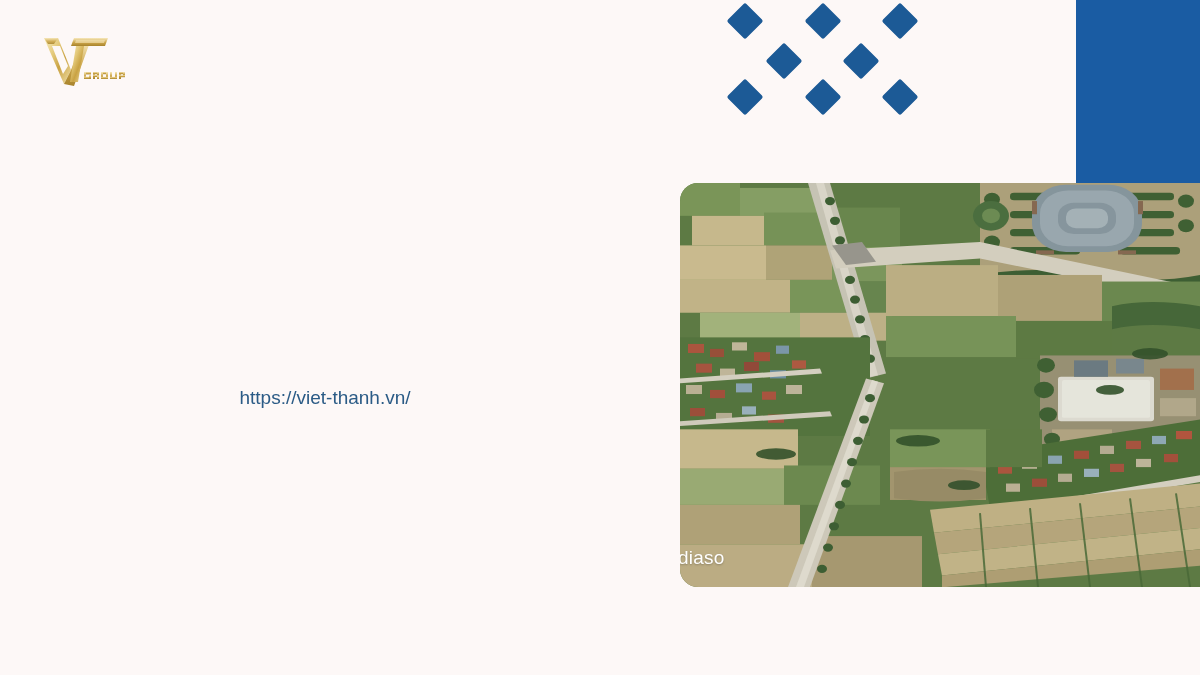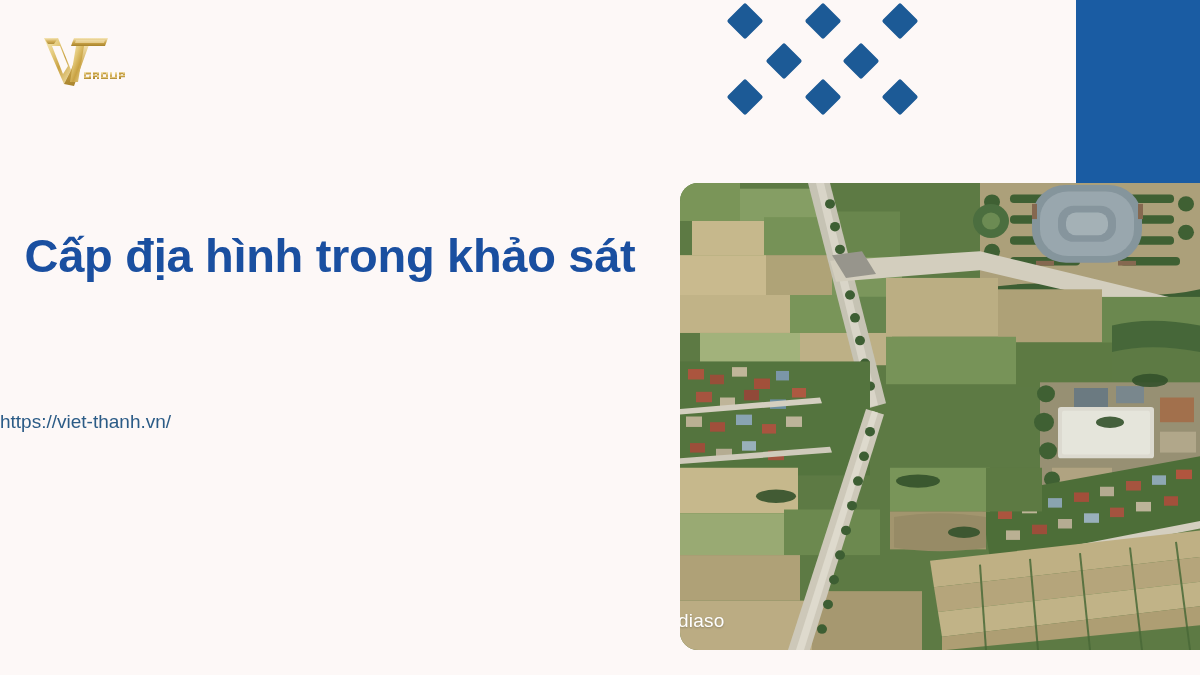--- a/index.html
+++ b/index.html
@@ -58,21 +58,21 @@
     height: 184px;
     background: #1a5ca3;
   }
 
   
   .photo {
     position: absolute;
     left: 680px;
     top: 183px;
     width: 520px;
-    height: 467px;
+    height: 404px;
     border-top-left-radius: 18px;
     border-bottom-left-radius: 18px;
     overflow: hidden;
   }
   .photo svg { display: block; width: 100%; height: 100%; }
   .photo-watermark {
     position: absolute;
     left: -2px;
     bottom: 18px;
     color: #ffffff;
@@ -94,25 +94,24 @@
     font-weight: bold;
     line-height: 1.28;
     letter-spacing: -0.3px;
     font-family: "Liberation Sans", sans-serif;
   }
   .site-url {
     position: absolute;
     left: 0px;
     top: 387px;
     width: 650px;
-    text-align: left;
+    text-align: center;
     color: #2b5b86;
     font-size: 19px;
     font-family: "Liberation Sans", sans-serif;
-    margin-top: 24px;
   }
 </style>
 </head>
 <body>
 
 <div class="slide">
 
   <div class="logo">
     <svg viewBox="0 0 92 58">
       <defs>
@@ -160,21 +159,21 @@
         <rect x="72" y="44.8" width="7" height="2.2"></rect>
         <rect x="81" y="40" width="2" height="7"></rect>
           <rect x="81" y="40" width="6" height="2.2"></rect>
         <rect x="85" y="40" width="2" height="4"></rect>
           <rect x="81" y="43.2" width="6" height="2"></rect>
       </g>
     </svg>
   </div>
 
   <h1 class="headline">
-    <span>Cấp địa hình trong khảo sát</span><br>
+    <br>
   </h1>
 
   <div class="site-url">https://viet-thanh.vn/</div>
 
   <div class="diamond-grid">
     <span class="diamond" style="left:6px;  top:8px;"></span>
     <span class="diamond" style="left:84px; top:8px;"></span>
     <span class="diamond" style="left:161px;top:8px;"></span>
     <span class="diamond" style="left:45px; top:48px;"></span>
     <span class="diamond" style="left:122px;top:48px;"></span>

